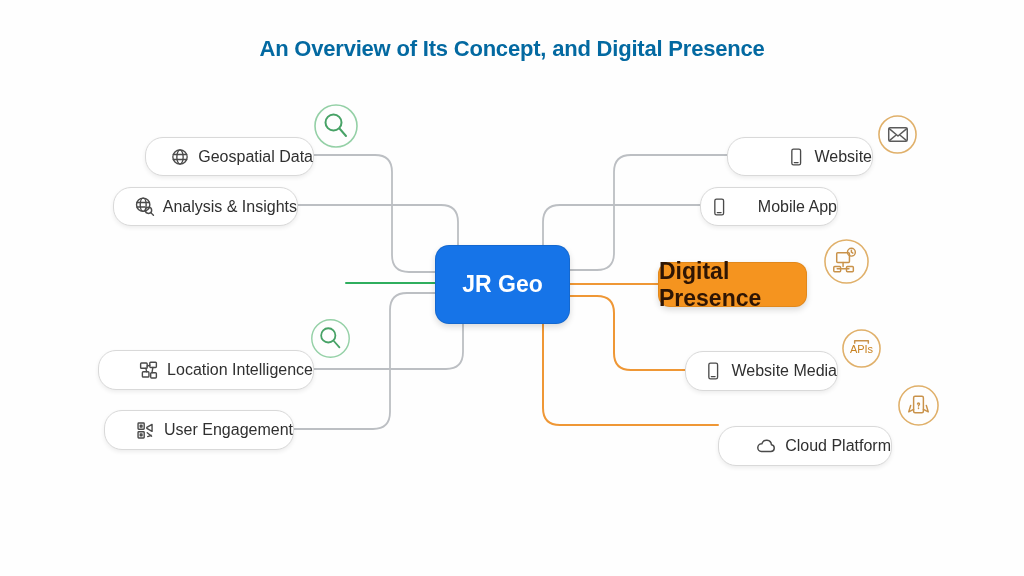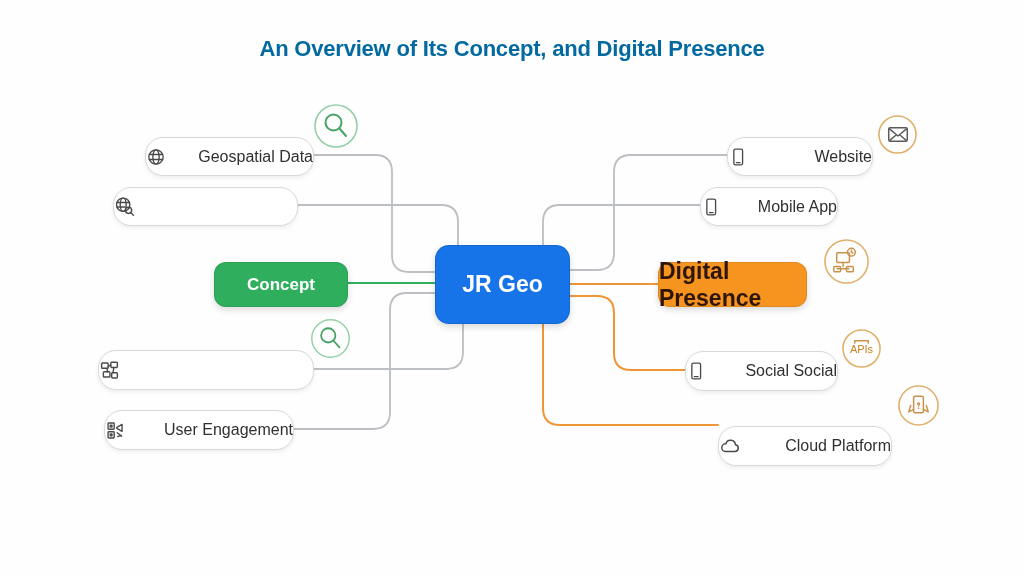--- a/index.html
+++ b/index.html
@@ -18,21 +18,21 @@
   svg.wires{position:absolute;left:0;top:0;z-index:1;}
   .ln{fill:none;stroke-linecap:round;}
   .ln-gray{stroke:var(--gray-line,#bcbfc3);stroke-width:1.8;}
   .ln-green{stroke:var(--green-line,#2fae5e);stroke-width:2;}
   .ln-orange{stroke:var(--orange-line,#ef9735);stroke-width:2;}
 
   .leaf{
     position:absolute;z-index:2;height:37px;
     background:#ffffff;border:1px solid #d9d9d9;border-radius:18px;
     box-shadow:0 2px 4px rgba(0,0,0,0.07);
-    display:flex;align-items:center;justify-content:space-between;gap:8px;
+    display:flex;align-items:center;justify-content:flex-end;gap:8px;
     font-size:16px;color:#303030;white-space:nowrap;
   }
   .leaf .ic{display:flex;align-items:center;}
   .leaf .ic svg{stroke:#4a4a4a;fill:none;stroke-width:1.6;stroke-linecap:round;stroke-linejoin:round;}
 
   .node{
     position:absolute;z-index:3;display:flex;align-items:center;justify-content:center;
     font-weight:700;border-radius:12px;box-shadow:0 3px 6px rgba(0,0,0,0.14);
   }
   .node-center{
@@ -89,23 +89,20 @@
     <path class="ln ln-gray" d="M543,245 V222 Q543,205 560,205 H700"></path>
     <path class="ln ln-green" d="M346,283 H435"></path>
     <path class="ln ln-orange" d="M568,284 H658"></path>
     <path class="ln ln-orange" d="M568,296 H597 Q614,296 614,313 V353 Q614,370 631,370 H685"></path>
     <path class="ln ln-orange" d="M543,322 V408 Q543,425 560,425 H718"></path>
   </svg>
 
   <div class="node node-center">
     <span>JR Geo</span>
   </div>
-  <div class="node node-concept">
-    <span>Concept</span>
-  </div>
   <div class="node node-digital">
     <span>Digital Presence</span>
   </div>
 
   <div class="leaf" id="leaf-geospatial">
     <span class="ic">
       <svg width="20" height="20" viewBox="0 0 24 24">
         <circle cx="12" cy="12" r="8.6"></circle>
         <ellipse cx="12" cy="12" rx="3.8" ry="8.6"></ellipse>
         <path d="M4 9h16M4 15h16"></path>
@@ -117,32 +114,34 @@
   <div class="leaf" id="leaf-analysis">
     <span class="ic">
       <svg width="21" height="21" viewBox="0 0 24 24">
         <circle cx="10.5" cy="10" r="7.6"></circle>
         <ellipse cx="10.5" cy="10" rx="3.4" ry="7.6"></ellipse>
         <path d="M3.4 7.5h14M3.4 12.5h9"></path>
         <circle cx="16.6" cy="16.4" r="3.6"></circle>
         <path d="M19.2 19l3 3"></path>
       </svg>
     </span>
+    <span>Analysis &amp; Insights</span>
   </div>
 
   <div class="leaf" id="leaf-location">
     <span class="ic">
       <svg width="21" height="21" viewBox="0 0 24 24">
         <rect x="3" y="3.5" width="7.5" height="6" rx="1"></rect>
         <rect x="13.5" y="2.5" width="7.5" height="6" rx="1"></rect>
         <rect x="5" y="13.5" width="7.5" height="6" rx="1"></rect>
         <rect x="14.5" y="14.5" width="6.5" height="6" rx="1"></rect>
         <path d="M10.5 7l3-1M9 9.5l1 4M17 8.5l-1 6"></path>
       </svg>
     </span>
+    <span>Location Intelligence</span>
   </div>
 
   <div class="leaf" id="leaf-user">
     <span class="ic">
       <svg width="21" height="21" viewBox="0 0 24 24">
         <rect x="3.5" y="3.5" width="7" height="7" rx="0.8"></rect>
         <rect x="6" y="6" width="2" height="2"></rect>
         <rect x="3.5" y="13.5" width="7" height="7" rx="0.8"></rect>
         <rect x="6" y="16" width="2" height="2"></rect>
         <path d="M13.5 8.5l6-3.5v8l-6-3.5z"></path>
@@ -172,21 +171,21 @@
     <span>Mobile App</span>
   </div>
 
   <div class="leaf" id="leaf-social">
     <span class="ic">
       <svg width="20" height="20" viewBox="0 0 24 24">
         <rect x="7" y="2.5" width="10.5" height="19" rx="2"></rect>
         <path d="M10 18.7h4.5"></path>
       </svg>
     </span>
-    <span>Social Social</span>
+    <span>Website Media</span>
   </div>
 
   <div class="leaf" id="leaf-cloud">
     <span class="ic">
       <svg width="22" height="22" viewBox="0 0 24 24">
         <path d="M7 18h10.3a3.7 3.7 0 0 0 .6-7.35A5.3 5.3 0 0 0 7.5 9.6 3.9 3.9 0 0 0 7 18z"></path>
       </svg>
     </span>
     <span>Cloud Platform</span>
   </div>

